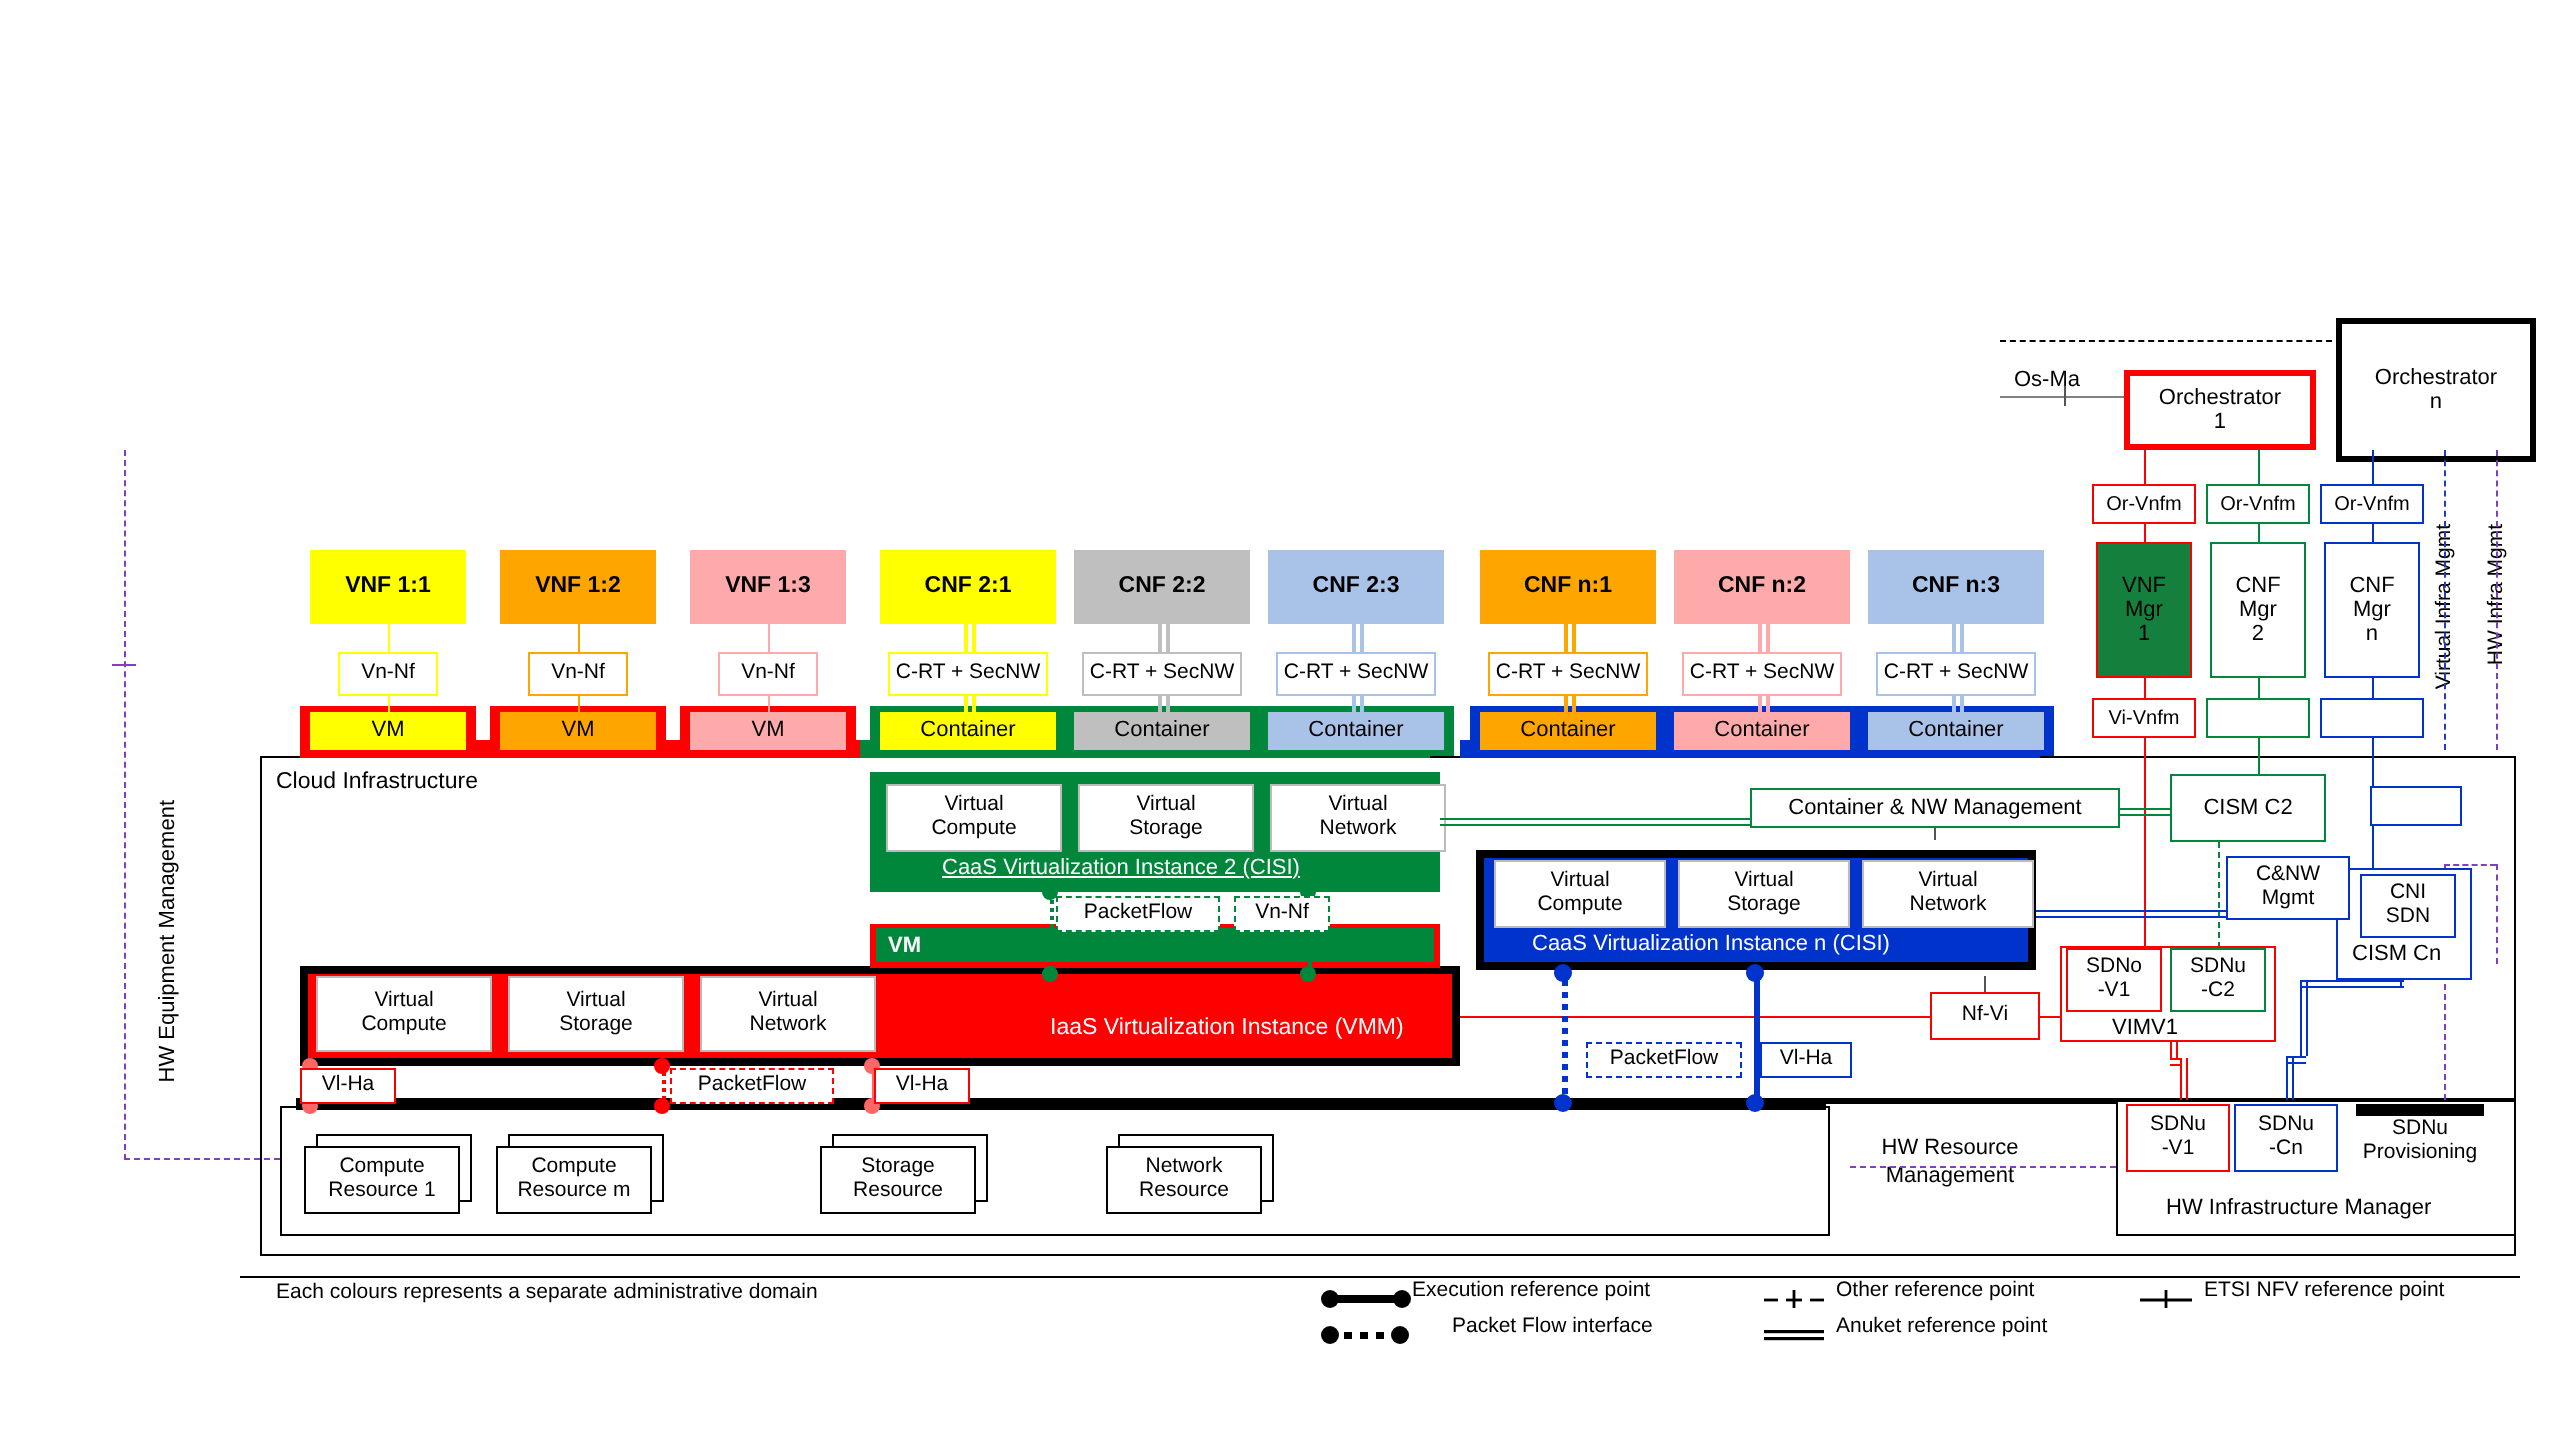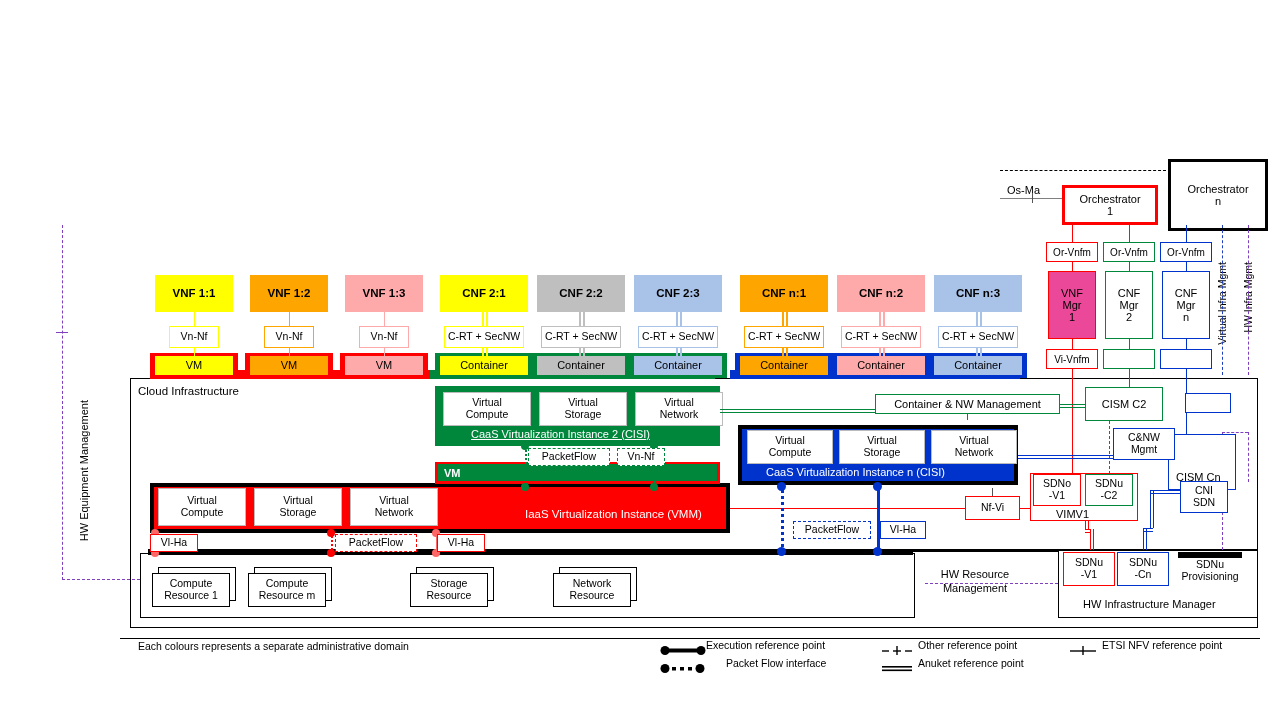--- a/index.html
+++ b/index.html
@@ -243,21 +243,21 @@
     </div>
     <div class="abs ctr " style="left:559px;top:567px;width:78px;height:34px;background:#fff;border:1px solid #000;font-size:10px;z-index:4;"></div>
     <div class="abs ctr " style="left:553px;top:573px;width:78px;height:34px;background:#fff;border:1px solid #000;font-size:10.5px;z-index:5;">
       <span>Network<br>Resource</span>
     </div>
     <div class="abs ctr " style="left:1046px;top:242px;width:52px;height:20px;background:#fff;border:1px solid #FF0000;font-size:10px;z-index:8;">
       <span>Or-Vnfm</span>
     </div>
     <div class="abs" style="left:1072px;top:225px;height:17px;width:0;border-left:1.5px solid #FF0000;z-index:6;"></div>
     <div class="abs" style="left:1072px;top:262px;height:10px;width:0;border-left:1.5px solid #FF0000;z-index:6;"></div>
-    <div class="abs ctr " style="left:1048px;top:271px;width:48px;height:68px;background:#ec4899;border:1.5px solid #FF0000;font-size:11px;z-index:7;">
+    <div class="abs ctr " style="left:1048px;top:271px;width:48px;height:68px;background:#15803d;border:1.5px solid #FF0000;font-size:11px;z-index:7;">
       <span>VNF<br>Mgr<br>1</span>
     </div>
     <div class="abs ctr " style="left:1046px;top:349px;width:52px;height:20px;background:#fff;border:1px solid #FF0000;font-size:10px;z-index:8;">
       <span>Vi-Vnfm</span>
     </div>
     <div class="abs" style="left:1072px;top:339px;height:10px;width:0;border-left:1.5px solid #FF0000;z-index:6;"></div>
     <div class="abs ctr " style="left:1103px;top:242px;width:52px;height:20px;background:#fff;border:1px solid #00873C;font-size:10px;z-index:8;">
       <span>Or-Vnfm</span>
     </div>
     <div class="abs" style="left:1129px;top:225px;height:17px;width:0;border-left:1.5px solid #00873C;z-index:6;"></div>
@@ -285,21 +285,21 @@
     <div class="abs ctr " style="left:875px;top:394px;width:185px;height:20px;background:#fff;border:1.2px solid #00873C;font-size:11px;z-index:9;">
       <span>Container &amp; NW Management</span>
     </div>
     <div class="abs ctr " style="left:1085px;top:387px;width:78px;height:34px;background:#fff;border:1.2px solid #00873C;font-size:11px;z-index:9;">
       <span>CISM C2</span>
     </div>
     <div class="abs ctr " style="left:1113px;top:428px;width:62px;height:32px;background:#fff;border:1.2px solid #0033CC;font-size:10.5px;z-index:10;">
       <span>C&amp;NW<br>Mgmt</span>
     </div>
     <div class="abs ctr " style="left:1168px;top:434px;width:68px;height:56px;background:#fff;border:1.2px solid #0033CC;z-index:9;display:block;"></div>
-    <div class="abs ctr " style="left:1180px;top:437px;width:48px;height:32px;background:#fff;border:1.2px solid #0033CC;font-size:10.5px;z-index:11;margin-top:44px;">
+    <div class="abs ctr " style="left:1180px;top:437px;width:48px;height:32px;background:#fff;border:1.2px solid #0033CC;font-size:10.5px;z-index:11;">
       <span>CNI<br>SDN</span>
     </div>
     <div class="abs" style="left:1176px;top:471px;font-size:11px;white-space:nowrap;z-index:11;">CISM Cn</div>
     <div class="abs ctr " style="left:965px;top:496px;width:55px;height:24px;background:#fff;border:1px solid #FF0000;font-size:10.5px;z-index:10;">
       <span>Nf-Vi</span>
     </div>
     <div class="abs" style="left:992px;top:488px;height:8px;width:0;border-left:1.2px solid #555;z-index:10;"></div>
     <div class="abs ctr " style="left:1030px;top:473px;width:108px;height:48px;background:#fff;border:1.2px solid #FF0000;z-index:9;display:block;"></div>
     <div class="abs ctr " style="left:1033px;top:474px;width:48px;height:32px;background:#fff;border:1.2px solid #FF0000;font-size:10.5px;z-index:11;">
       <span>SDNo<br>-V1</span>

